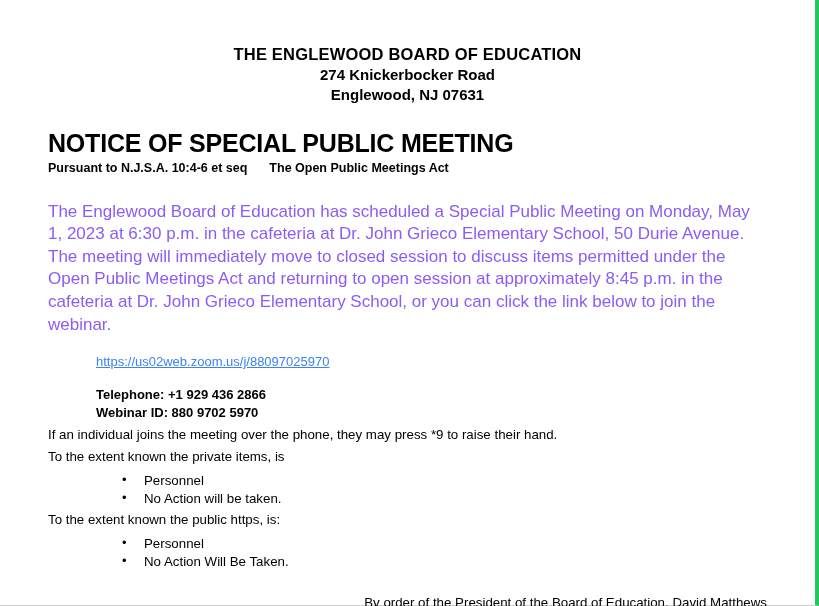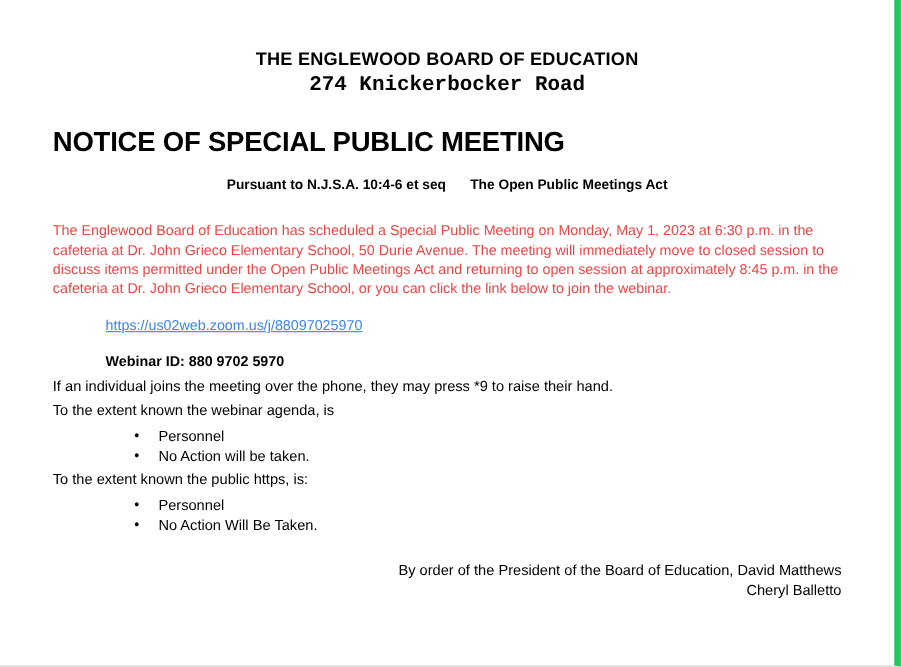--- a/index.html
+++ b/index.html
@@ -12,67 +12,66 @@
     height: 606px;
     overflow: hidden;
     font-family: "Liberation Sans", sans-serif;
   }
   .page {
     position: relative;
     width: 819px;
     height: 606px;
     background: #ffffff;
     box-sizing: border-box;
-    border-right: 6px solid #22c55e;
+    border-right: 4px solid #22c55e;
     border-bottom: 1px solid #cfcfcf;
   }
   .content {
     position: absolute;
     left: 48px;
     right: 48px;
     top: 44px;
   }
   .org-block {
     text-align: center;
     font-weight: bold;
     color: #000;
   }
   .org-name {
     font-size: 16.5px;
     letter-spacing: 0.2px;
     line-height: 1.28;
   }
   .org-street, .org-city {
-    font-size: 19px;
+    font-size: 15px;
     line-height: 1.3;
-    font-family: Liberation Mono, monospace;
   }
   .notice-title {
     font-weight: bold;
     font-size: 25px;
     letter-spacing: -0.2px;
     margin-top: 26px;
     line-height: 1.1;
   }
   .notice-sub {
-    text-align: center;
+    text-align: left;
     font-weight: bold;
     font-size: 12.5px;
-    margin-top: 18px;
+    margin-top: 3px;
   }
   .notice-sub .gap {
     display: inline-block;
     width: 22px;
   }
   .body-para {
-    font-size: 13px;
+    font-size: 17px;
     line-height: 1.33;
     margin-top: 26px;
     text-align: left;
-    color: #ef4444;
+    color: #8b5cf6;
   }
   .zoom-line {
     margin-top: 18px;
     padding-left: 48px;
     font-size: 13px;
   }
   .zoom-link {
     color: #3b82f6;
     text-decoration: underline;
     font-weight: normal;
@@ -119,40 +118,42 @@
 </style>
 </head>
 <body>
 
 <div class="page">
   <div class="content">
 
     <div class="org-block">
       <div class="org-name">THE ENGLEWOOD BOARD OF EDUCATION</div>
       <div class="org-street">274 Knickerbocker Road</div>
+      <div class="org-city">Englewood, NJ 07631</div>
     </div>
 
     <div class="notice-title">NOTICE OF SPECIAL PUBLIC MEETING</div>
     <div class="notice-sub">
       <span>Pursuant to N.J.S.A. 10:4-6 et seq</span><span class="gap"></span><span>The Open Public Meetings Act</span>
     </div>
 
     <div class="body-para">The Englewood Board of Education has scheduled a Special Public Meeting on Monday, May 1, 2023 at 6:30 p.m. in the cafeteria at Dr. John Grieco Elementary School, 50 Durie Avenue.  The meeting will immediately move to closed session to discuss items permitted under the Open Public Meetings Act and returning to open session at approximately 8:45 p.m. in the cafeteria at Dr. John Grieco Elementary School, or you can click the link below to join the webinar.</div>
 
     <div class="zoom-line">
       <a class="zoom-link" href="#">https://us02web.zoom.us/j/88097025970</a>
     </div>
 
     <div class="phone-block">
+      <div>Telephone: +1 929 436 2866</div>
       <div>Webinar ID: 880 9702 5970</div>
     </div>
 
     <div class="para">If an individual joins the meeting over the phone, they may press *9 to raise their hand.</div>
 
-    <div class="para">To the extent known the webinar agenda, is</div>
+    <div class="para">To the extent known the private items, is</div>
     <ul class="bullets">
       <li>Personnel</li>
       <li>No Action will be taken.</li>
     </ul>
 
     <div class="para">To the extent known the public https, is:</div>
     <ul class="bullets">
       <li>Personnel</li>
       <li>No Action Will Be Taken.</li>
     </ul>

